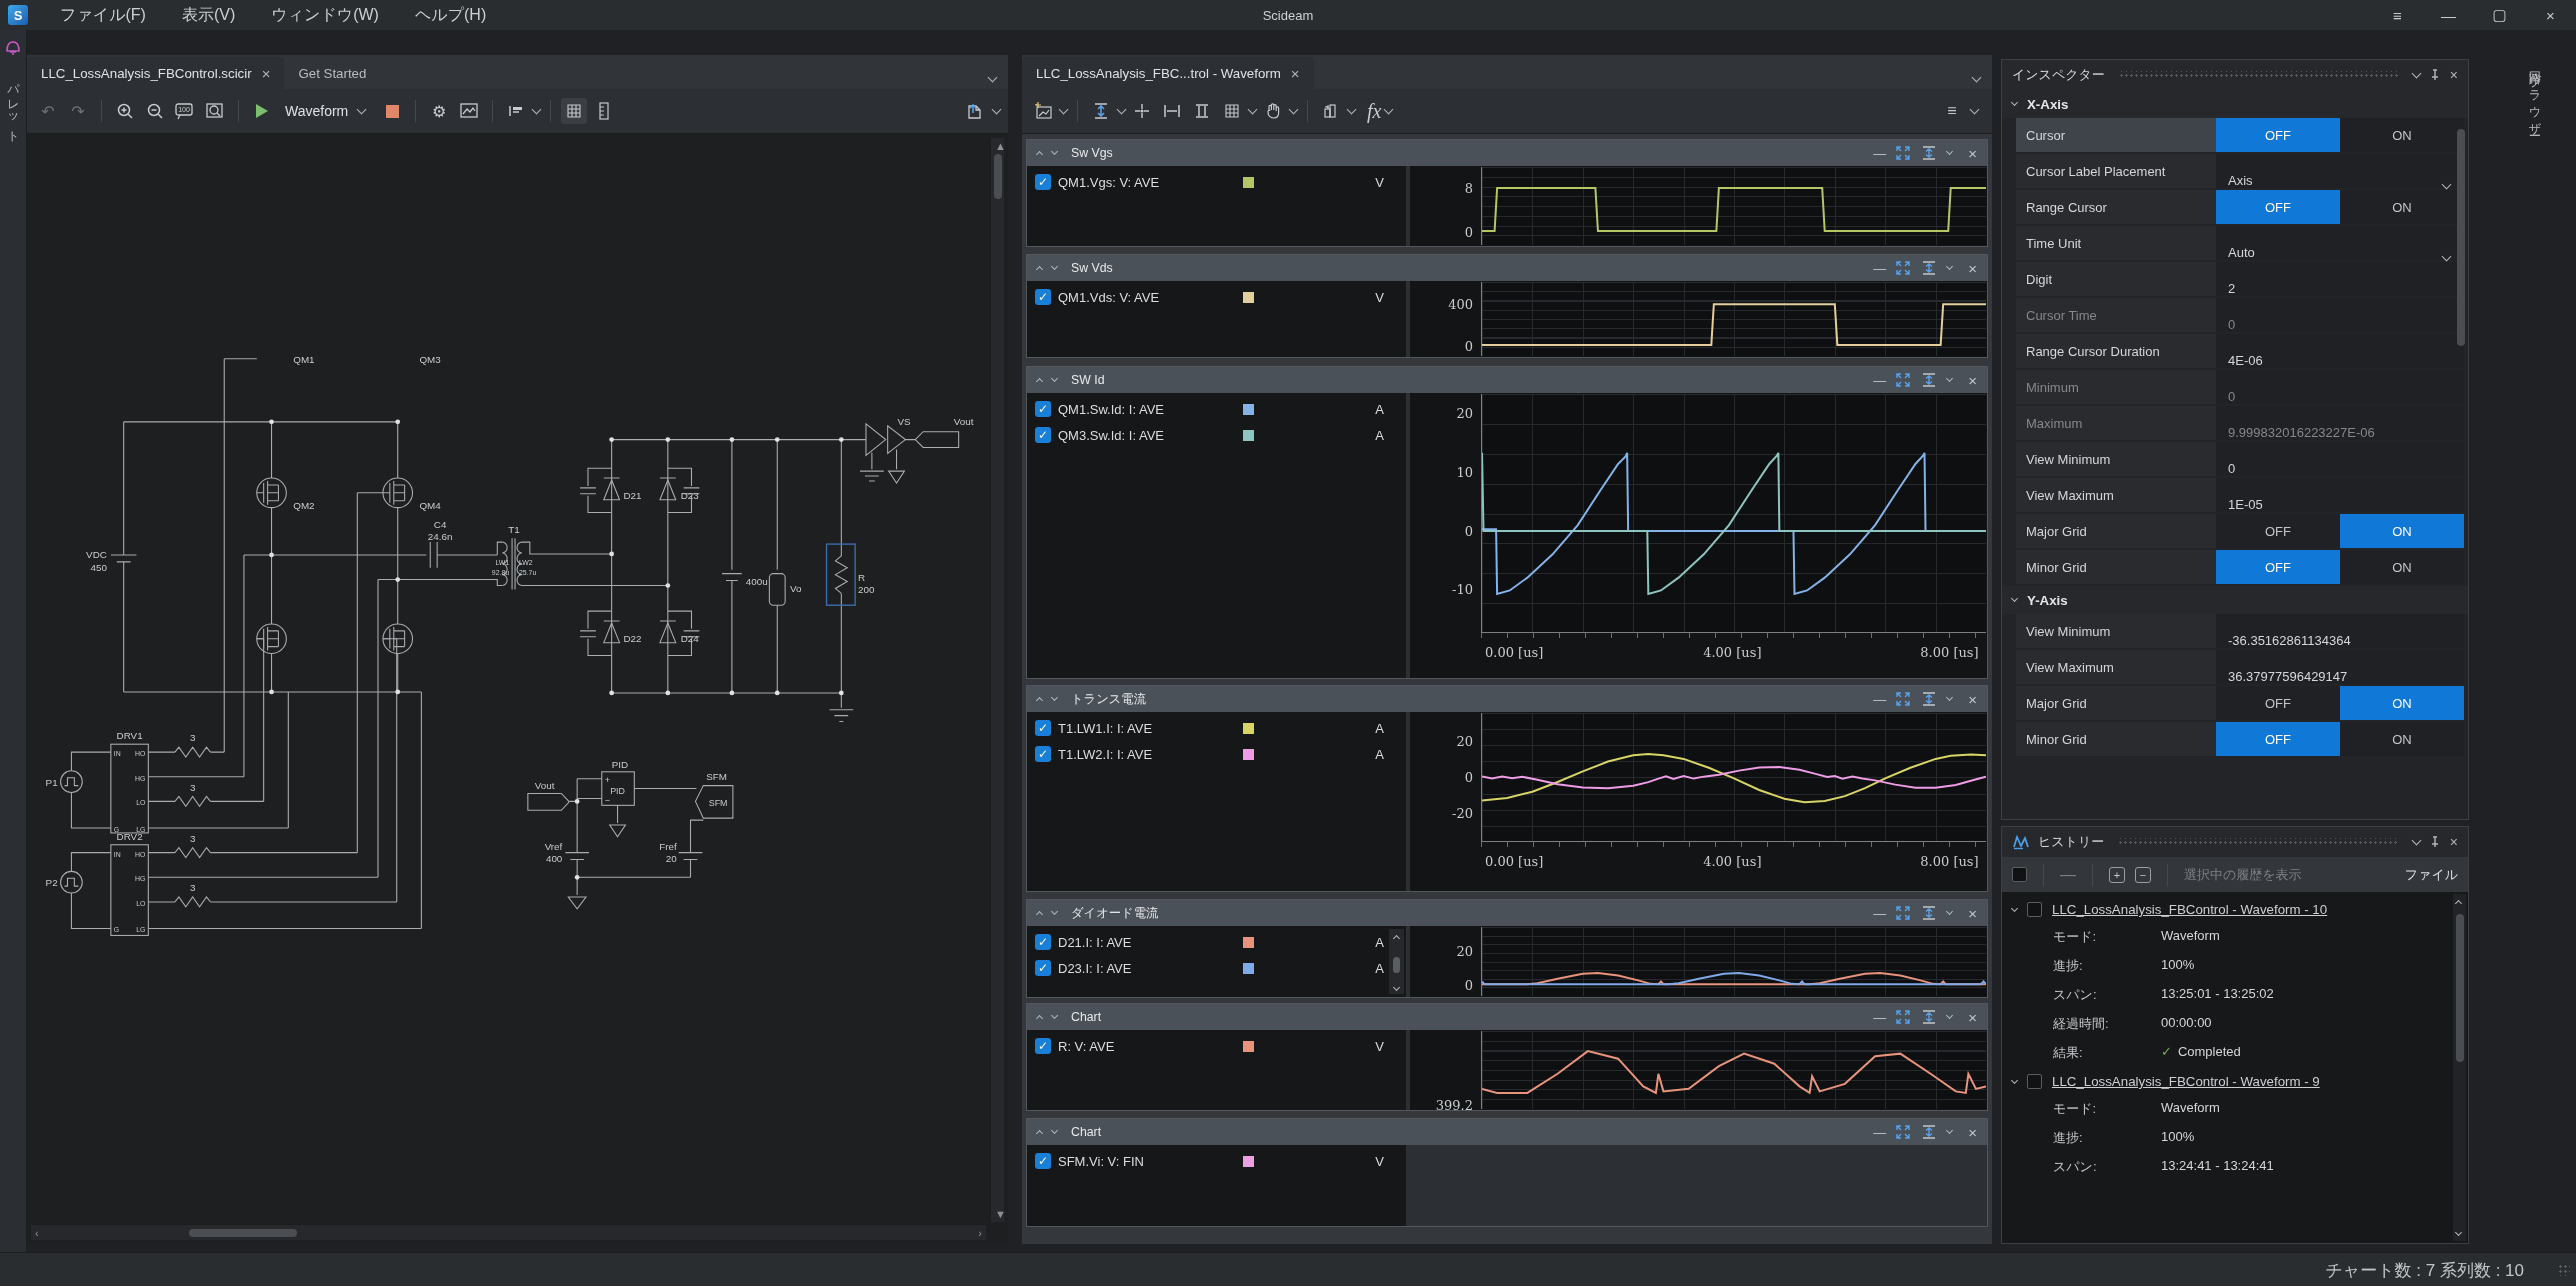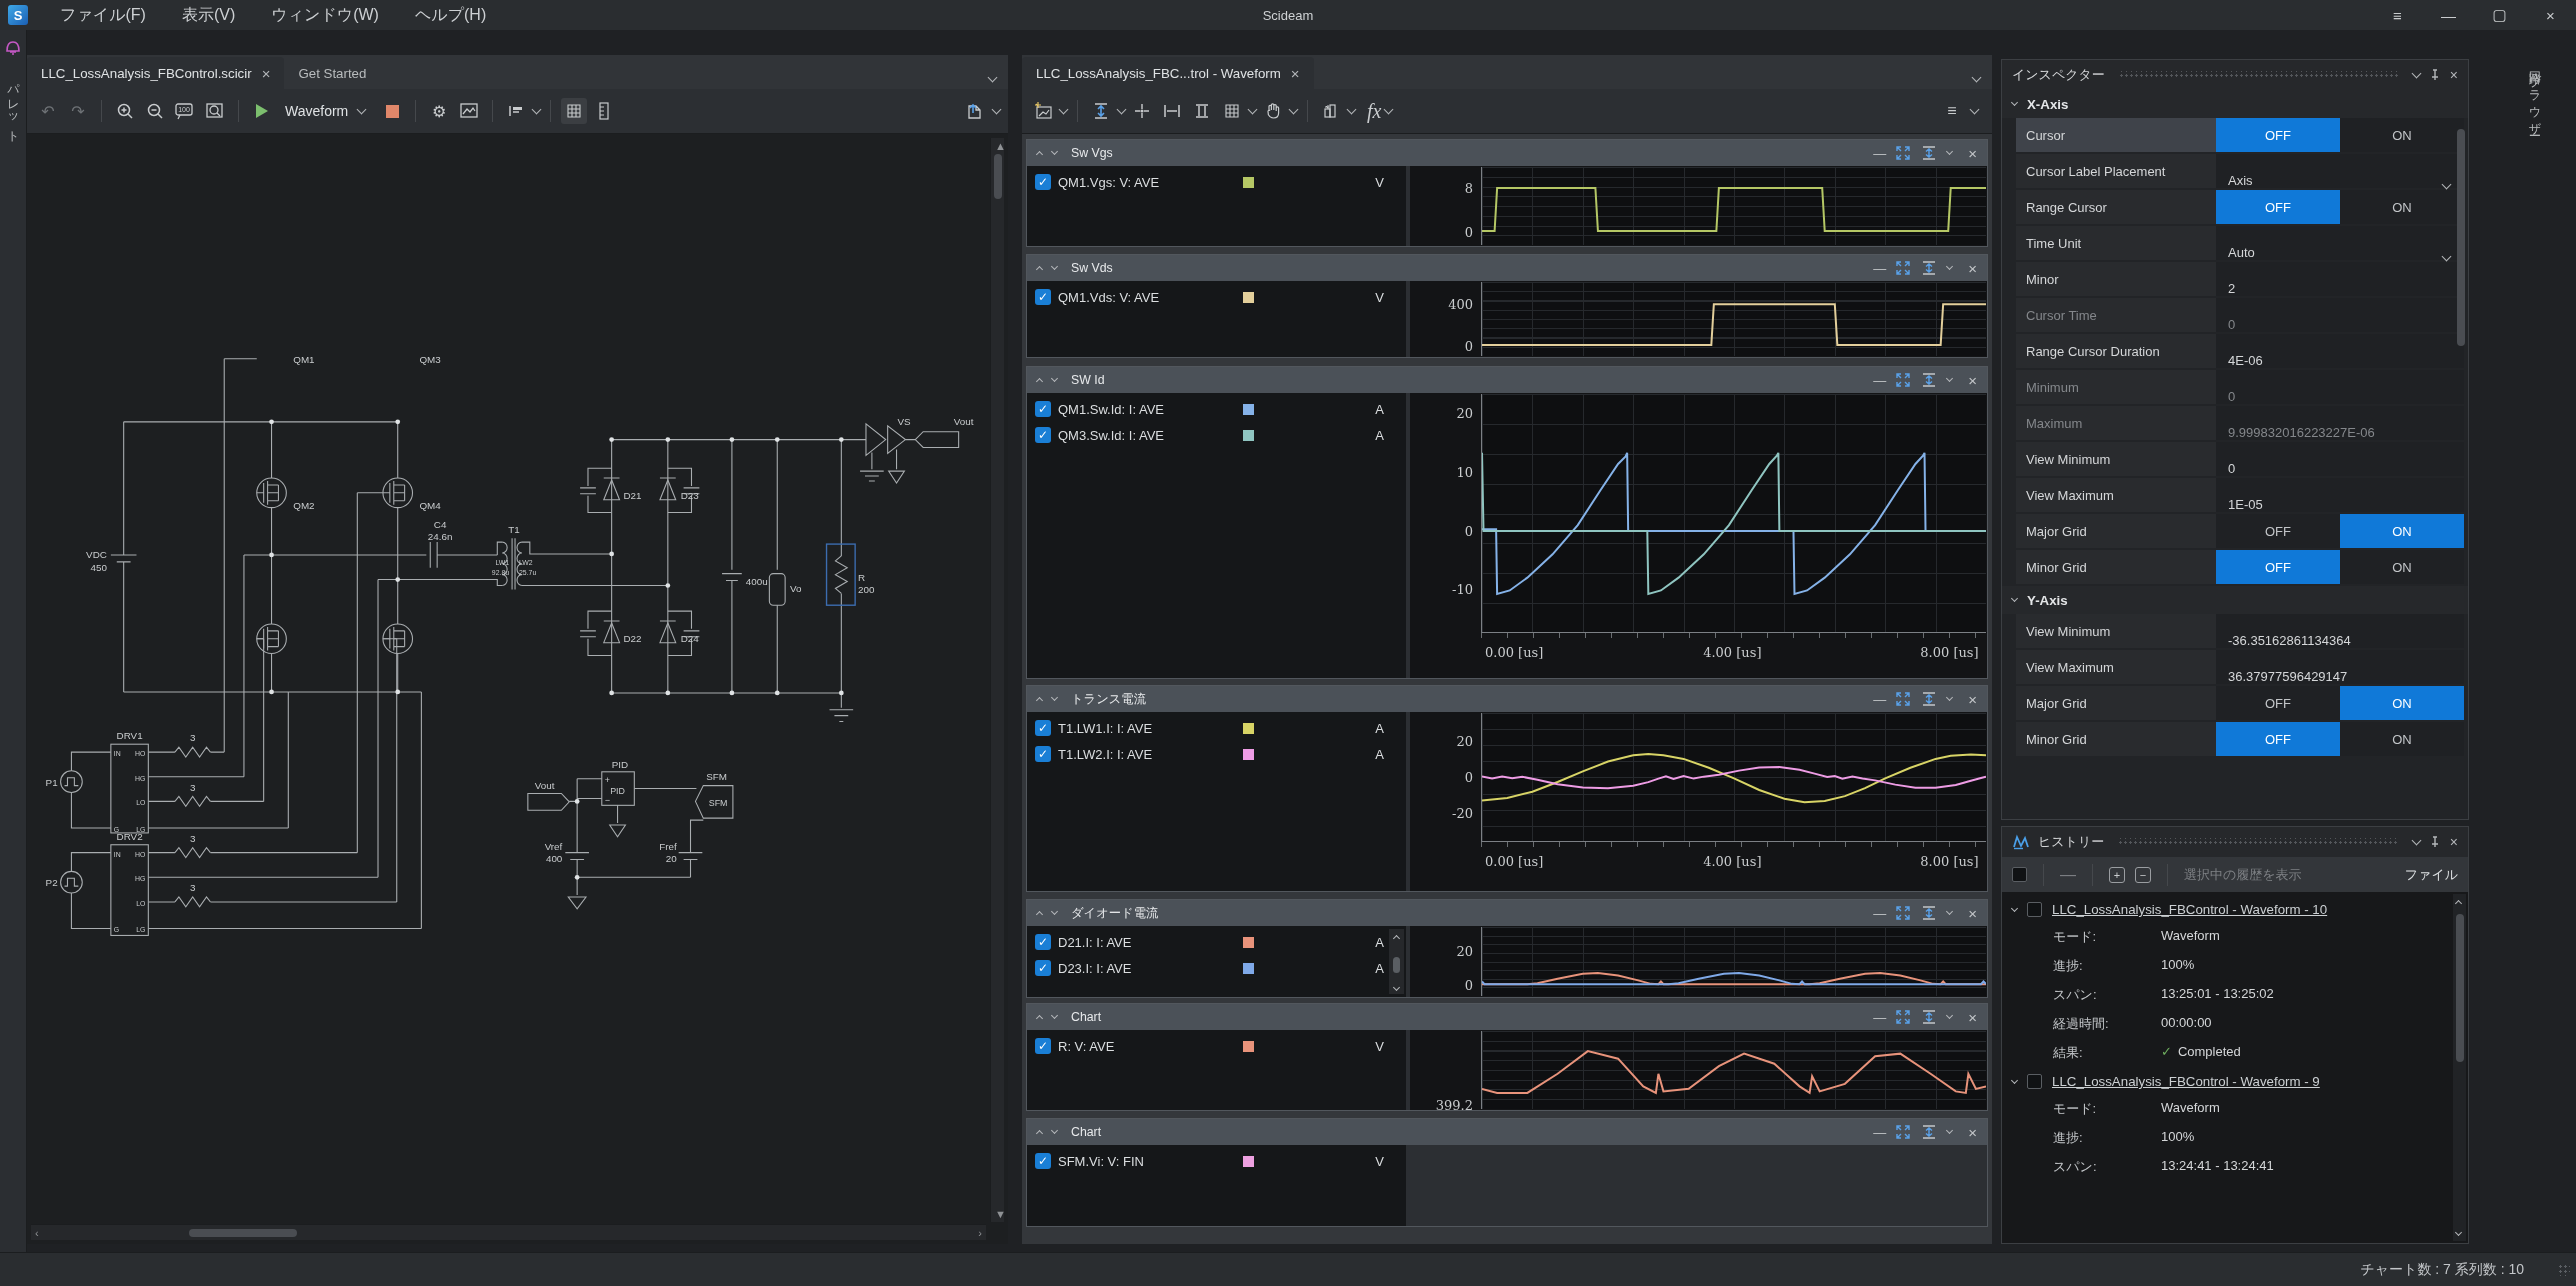--- a/index.html
+++ b/index.html
@@ -92,21 +92,21 @@
   .hlink{color:#ccd0d3;text-decoration:underline;font-size:13.3px}
   .hfield{display:flex;margin:11px 0 0 41px;font-size:13px}
   .hfl{width:108px;color:#c3c6c9}
   .hfv{color:#d5d7d9}
   .hcheckmark{color:#6fae5f;font-weight:bold;margin-right:6px}
   
   #rstrip{left:2514px;top:55px;width:62px;height:690px}
   #rstrip .vtext{writing-mode:vertical-rl;color:#b9bcbe;font-size:12.3px;letter-spacing:2px;margin:6px 0 0 12px}
   
   #statusbar{left:0;top:1252px;width:2576px;height:35px;background:#2a2d30;border-top:1px solid #1b1d1f;display:flex;align-items:center}
-  #statusright{margin-left:auto;margin-right:34px;color:#c3c6c9;font-size:14px}
+  #statusright{margin-left:auto;margin-right:34px;color:#c3c6c9;font-size:17px}
   .grip{width:12px;height:12px;margin-right:6px;background-image:radial-gradient(#5a5e63 1.2px,transparent 1.4px);background-size:5px 5px}
   .runlabel{color:#dfe2e4;font-size:14px;margin:0 6px}
   .stopbox{width:13px;height:13px;background:#e0876a}
   .playtri{width:0;height:0;border-left:12px solid #7cbf6e;border-top:7px solid transparent;border-bottom:7px solid transparent}
   .fx{font-style:italic;font-family:"Liberation Serif",serif;font-size:20px;color:#c9ccce}
 </style>
 </head>
 <body>
 
 <div id="titlebar" class="abs">
@@ -815,21 +815,21 @@
       </div>
   </div>
   <div class="irow">
     <div class="ilabel">Time Unit</div>
     <div class="ival">
         <span class="ivtext">Auto</span>
         <span class="chev"></span>
       </div>
   </div>
   <div class="irow">
-    <div class="ilabel">Minor</div>
+    <div class="ilabel">Digit</div>
     <div class="ival">
         <span class="ivtext">2</span>
       </div>
   </div>
   <div class="irow dim">
     <div class="ilabel">Cursor Time</div>
     <div class="ival">
         <span class="ivtext">0</span>
       </div>
   </div>

